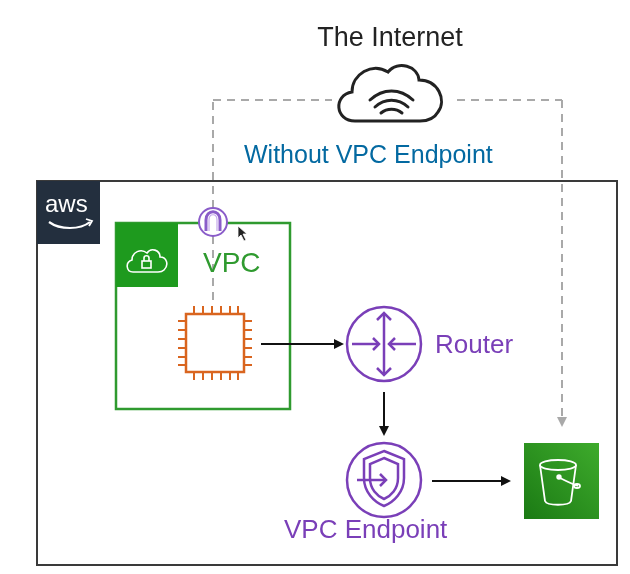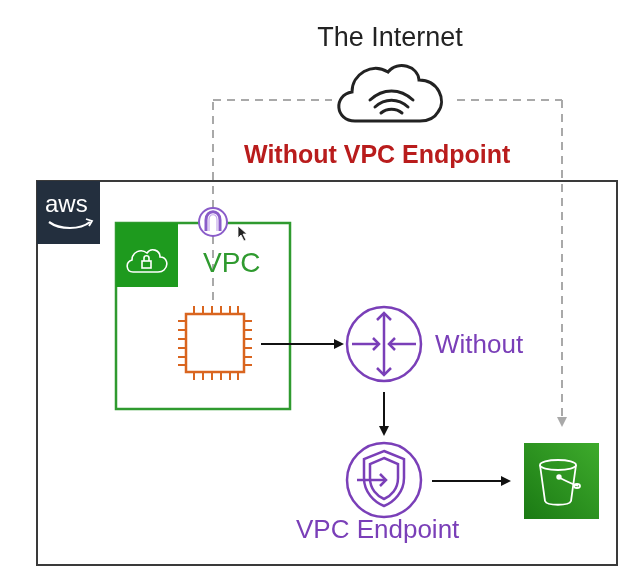--- a/index.html
+++ b/index.html
@@ -1,23 +1,23 @@
 <!DOCTYPE html>
 <html><head>
 <meta charset="utf-8">
 <style>
   html, body { margin: 0; padding: 0; background: #ffffff; }
   body { width: 630px; height: 574px; position: relative; overflow: hidden; font-family: "Liberation Sans", sans-serif; }
   .abs { position: absolute; }
   svg.layer { position: absolute; left: 0; top: 0; }
   .title { left: 0; width: 780px; top: 22px; font-size: 27px; color: #232323; text-align: center; }
-  .without { left: 244px; top: 140px; font-size: 25px; color: #b91c1c; white-space: nowrap; font-weight: bold; }
+  .without { left: 244px; top: 140px; font-size: 25px; color: #0369a1; white-space: nowrap; }
   .vpc-label { left: 203px; top: 247px; font-size: 28px; color: #2f9a2f; }
   .router-label { left: 435px; top: 329px; font-size: 26px; color: #7a3fb8; }
-  .endpoint-label { left: 284px; top: 514px; font-size: 26px; color: #7a3fb8; white-space: nowrap; margin-left: 12px; }
+  .endpoint-label { left: 284px; top: 514px; font-size: 26px; color: #7a3fb8; white-space: nowrap; }
 </style>
 </head>
 <body>
 
 <div class="abs" style="left:36px;top:180px;width:582px;height:386px;border:2px solid #3a3a3a;box-sizing:border-box;"></div>
 
 <svg class="layer" width="630" height="574" viewBox="0 0 630 574">
   <defs>
     <marker id="arrBlack" markerWidth="10" markerHeight="10" refX="8" refY="5" orient="auto" markerUnits="userSpaceOnUse">
       <path d="M0,0 L10,5 L0,10 z" fill="#111"></path>
@@ -136,14 +136,14 @@
       <circle cx="559" cy="477" r="1.8" fill="#ffffff"></circle>
       <ellipse cx="577" cy="486" rx="3" ry="2"></ellipse>
     </g>
   </g>
 </svg>
 
 <div class="abs title">The Internet</div>
 <div class="abs without">Without VPC Endpoint</div>
 <div class="abs" style="left:45px;top:190px;font-size:24px;color:#ffffff;letter-spacing:0px;">aws</div>
 <div class="abs vpc-label">VPC</div>
-<div class="abs router-label">Without</div>
+<div class="abs router-label">Router</div>
 <div class="abs endpoint-label">VPC Endpoint</div>
 
 </body></html>

